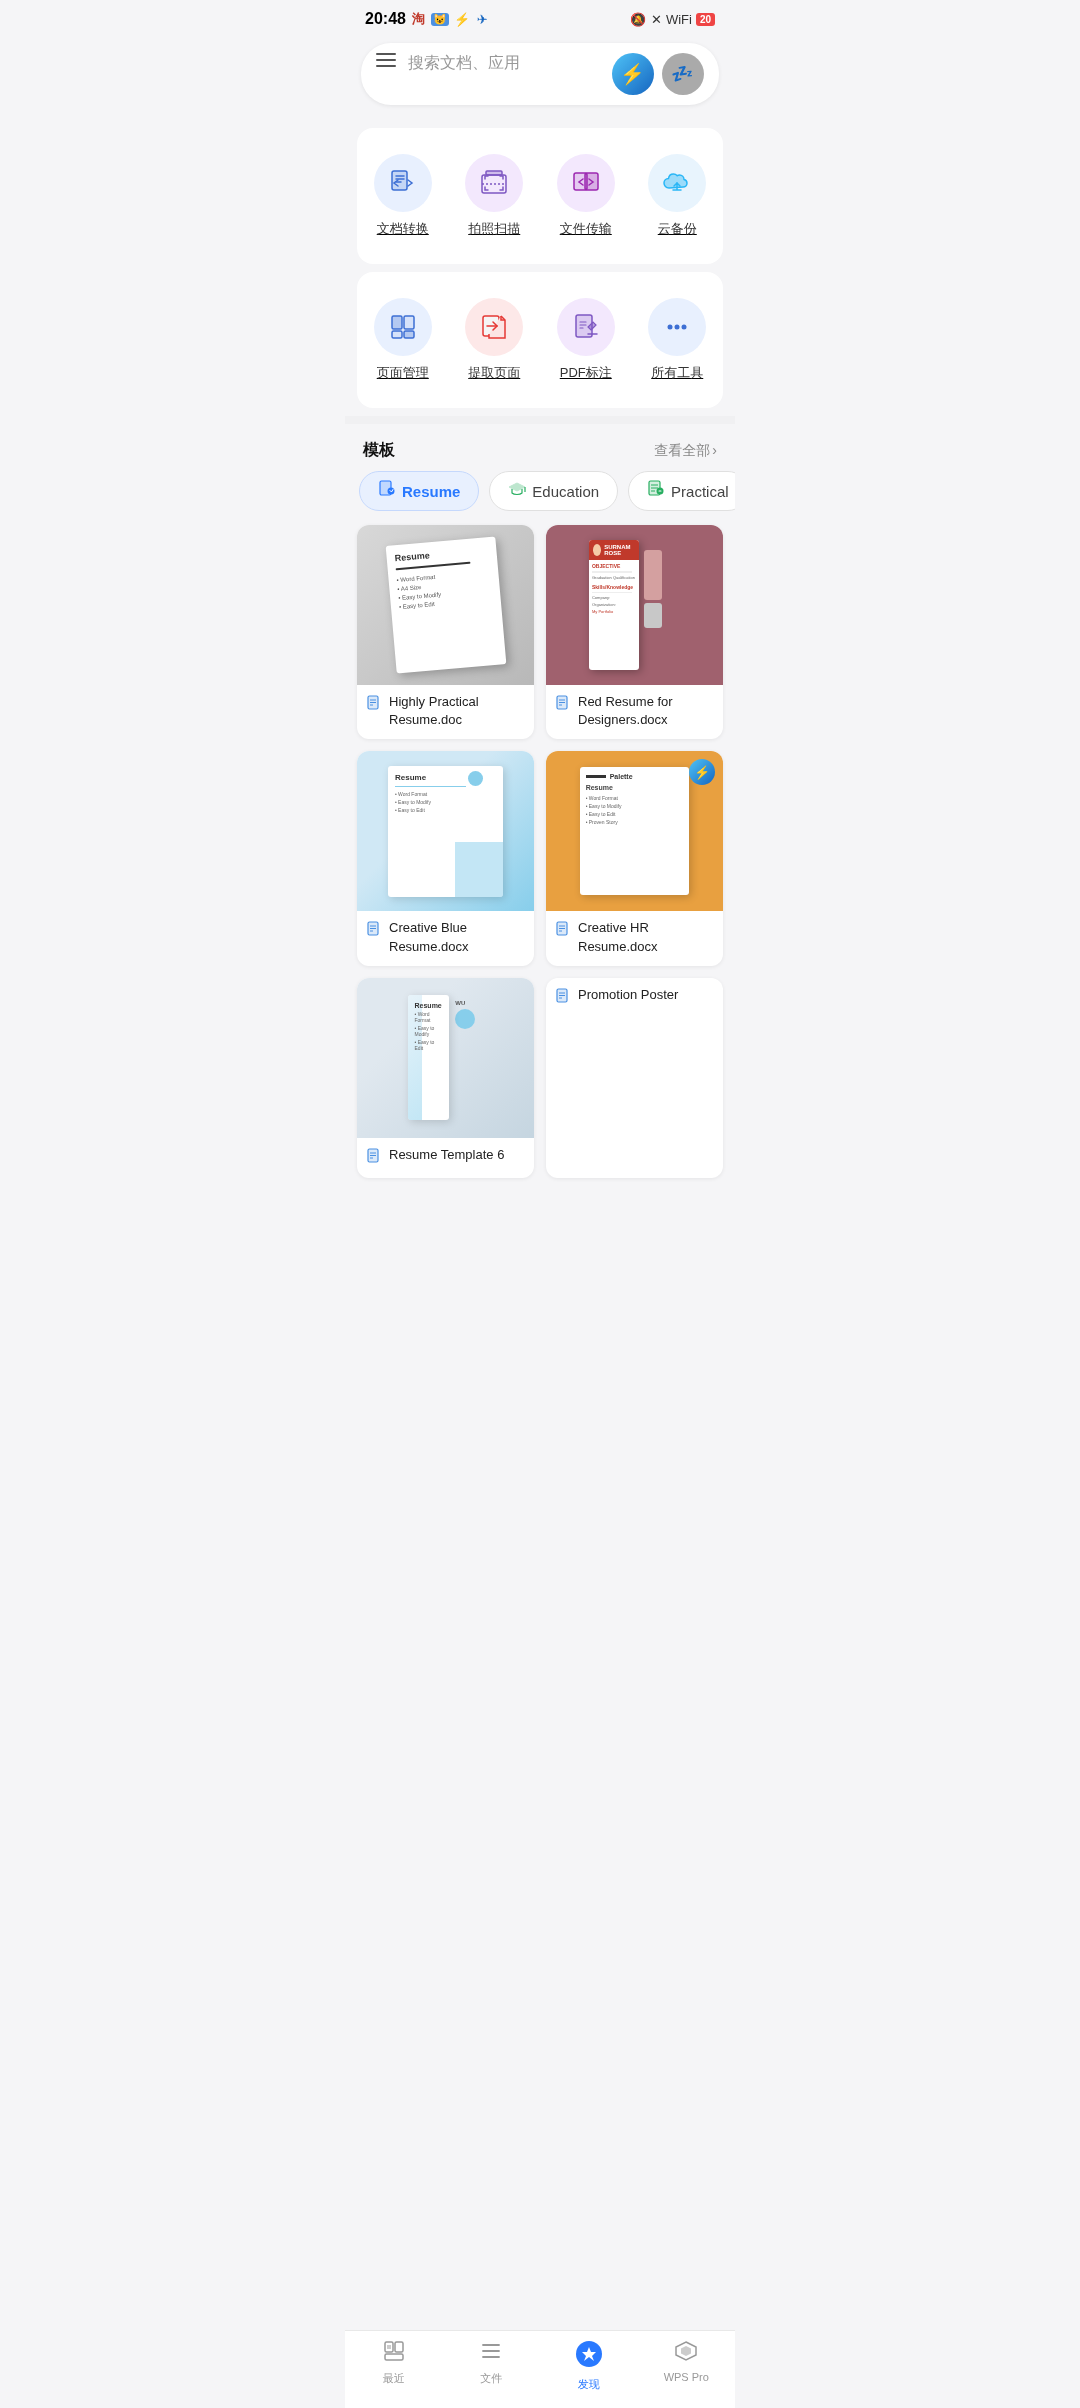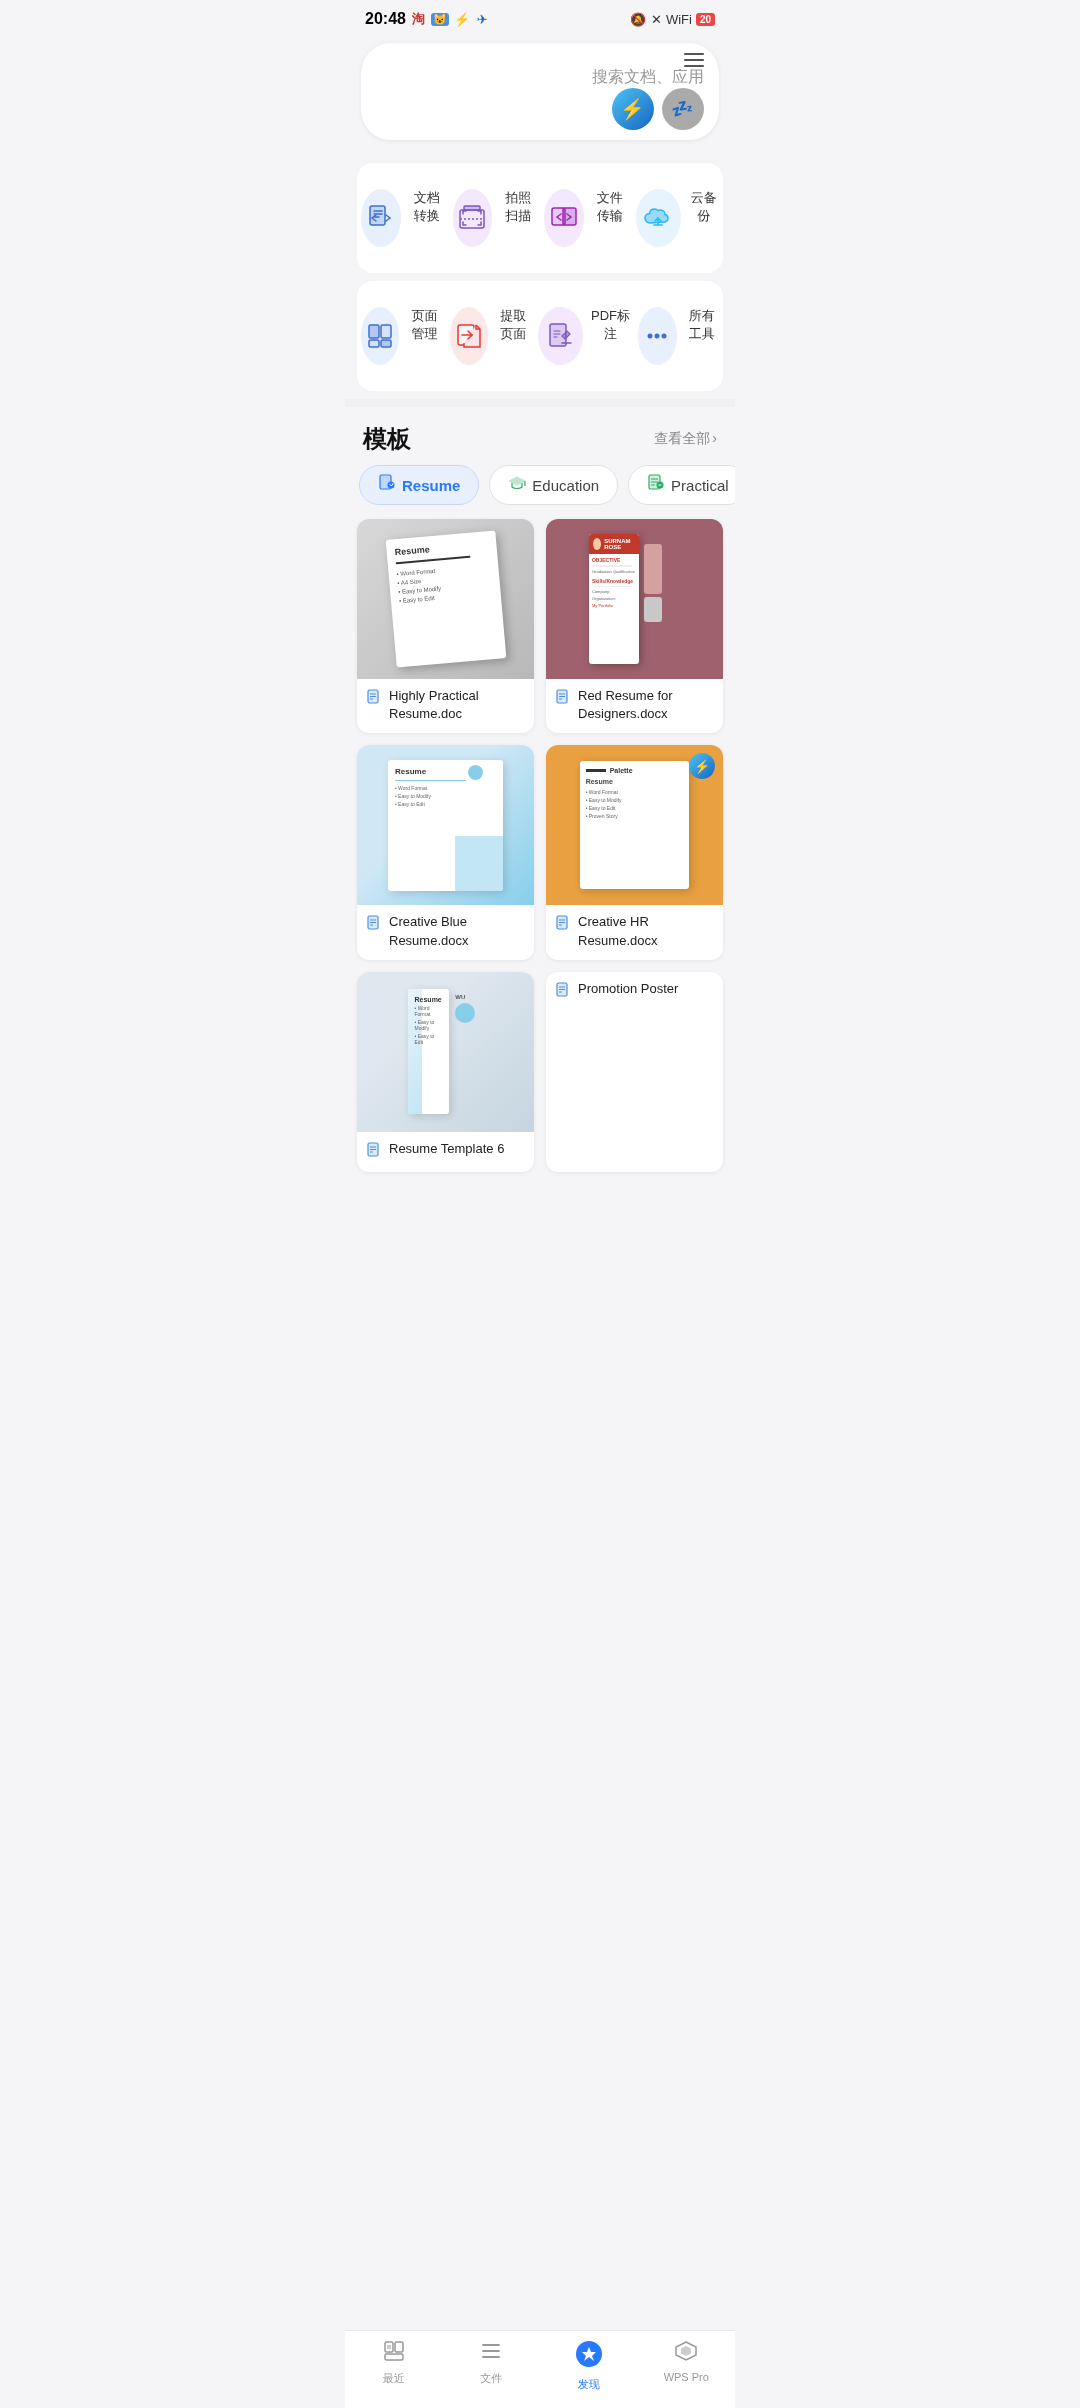--- a/index.html
+++ b/index.html
@@ -43,25 +43,24 @@
 
     
     .search-container {
       padding: 10px 16px 15px;
       background: #f5f5f7;
     }
     .search-bar {
       background: white;
       border-radius: 30px;
       display: flex;
-      align-items: flex-end;
+      align-items: flex-start;
       padding: 10px 15px;
-      gap: 0;
+      gap: 12px;
       box-shadow: 0 1px 4px rgba(0,0,0,0.08);
-      flex-direction: column;
     }
     .menu-icon {
       display: flex;
       flex-direction: column;
       gap: 4px;
       cursor: pointer;
     }
     .menu-line {
       width: 20px;
       height: 2px;
@@ -109,24 +108,26 @@
       border-radius: 16px;
       padding: 16px 0;
     }
     .tool-grid {
       display: grid;
       grid-template-columns: repeat(4, 1fr);
       gap: 0;
     }
     .tool-item {
       display: flex;
-      align-items: flex-start;
+      flex-direction: column;
+      align-items: center;
       gap: 8px;
       padding: 10px 4px;
       cursor: pointer;
+      text-decoration: underline;
     }
     .tool-icon-wrap {
       width: 58px;
       height: 58px;
       border-radius: 50%;
       display: flex;
       align-items: center;
       justify-content: center;
       font-size: 26px;
     }
@@ -143,21 +144,21 @@
     .bg-sky-light { background: #e8f4fd; }
 
     
     .section-header {
       display: flex;
       justify-content: space-between;
       align-items: center;
       padding: 16px 18px 10px;
     }
     .section-title {
-      font-size: 24px;
+      font-size: 16px;
       font-weight: 700;
       color: #111;
     }
     .view-all {
       font-size: 14px;
       color: #888;
       display: flex;
       align-items: flex-start;
       gap: 2px;
       cursor: pointer;

